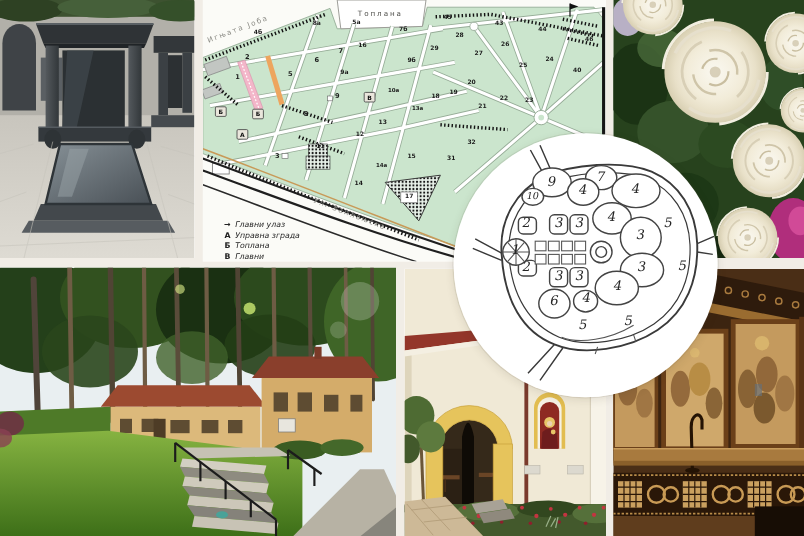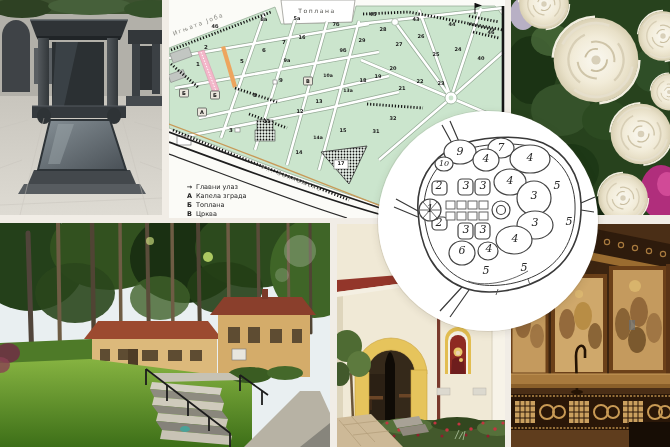--- a/index.html
+++ b/index.html
@@ -26,21 +26,21 @@
   }
   
   .plot-label{font-weight:700;fill:#1c1c1c;text-anchor:middle;font-family:"DejaVu Sans",sans-serif;}
   .marker-label{font-size:5px;font-weight:700;fill:#111;text-anchor:middle;font-family:"DejaVu Sans",sans-serif;}
   .street-label{fill:#8b8b85;letter-spacing:1.4px;text-anchor:middle;font-family:"DejaVu Sans",sans-serif;font-size:6px;}
   .toplana-label{fill:#4e4e4a;letter-spacing:1.6px;text-anchor:middle;font-family:"DejaVu Sans",sans-serif;font-size:6px;}
   .inset-label{font-family:"DejaVu Serif",serif;font-style:italic;fill:#262626;text-anchor:middle;}
   #map-legend{position:absolute;left:14px;top:183px;}
   .lg-row{display:flex;align-items:center;height:8px;margin-bottom:1px;}
   .lg-sym{width:13px;font-size:6.5px;font-weight:700;color:#232323;text-align:center;line-height:8px;}
-  .lg-lab{font-size:6.5px;color:#232323;line-height:8px;white-space:nowrap;}
+  .lg-lab{font-size:6.5px;color:#232323;line-height:8px;white-space:nowrap;font-style:italic;}
 </style>
 </head>
 <body>
 
 <div>
 
   <div class="tile" id="t-tomb">
     <svg width="162" height="215" viewBox="0 0 162 215">
       <defs>
         <linearGradient id="pavG" x1="0" y1="0" x2="0" y2="1">
@@ -227,29 +227,29 @@
           <text x="172" y="165" class="plot-label" font-size="5">17</text>
         </g>
     </svg>
     <div id="map-legend">
         <div class="lg-row">
           <span class="lg-sym">→</span>
           <span class="lg-lab">Главни улаз</span>
         </div>
         <div class="lg-row">
           <span class="lg-sym">А</span>
-          <span class="lg-lab">Капела зграда</span>
+          <span class="lg-lab">Управна зграда</span>
         </div>
         <div class="lg-row">
           <span class="lg-sym">Б</span>
           <span class="lg-lab">Топлана</span>
         </div>
         <div class="lg-row">
           <span class="lg-sym">В</span>
-          <span class="lg-lab">Црква</span>
+          <span class="lg-lab">Главни</span>
         </div>
       </div>
   </div>
 
   <div class="tile" id="t-rose">
     <svg width="159" height="215" viewBox="0 0 159 215">
       <defs>
         <radialGradient id="roseG" cx="0.5" cy="0.5" r="0.5">
           <stop offset="0" stop-color="#faf8f0"></stop>
             <stop offset="0.55" stop-color="#f2ecd9"></stop>

